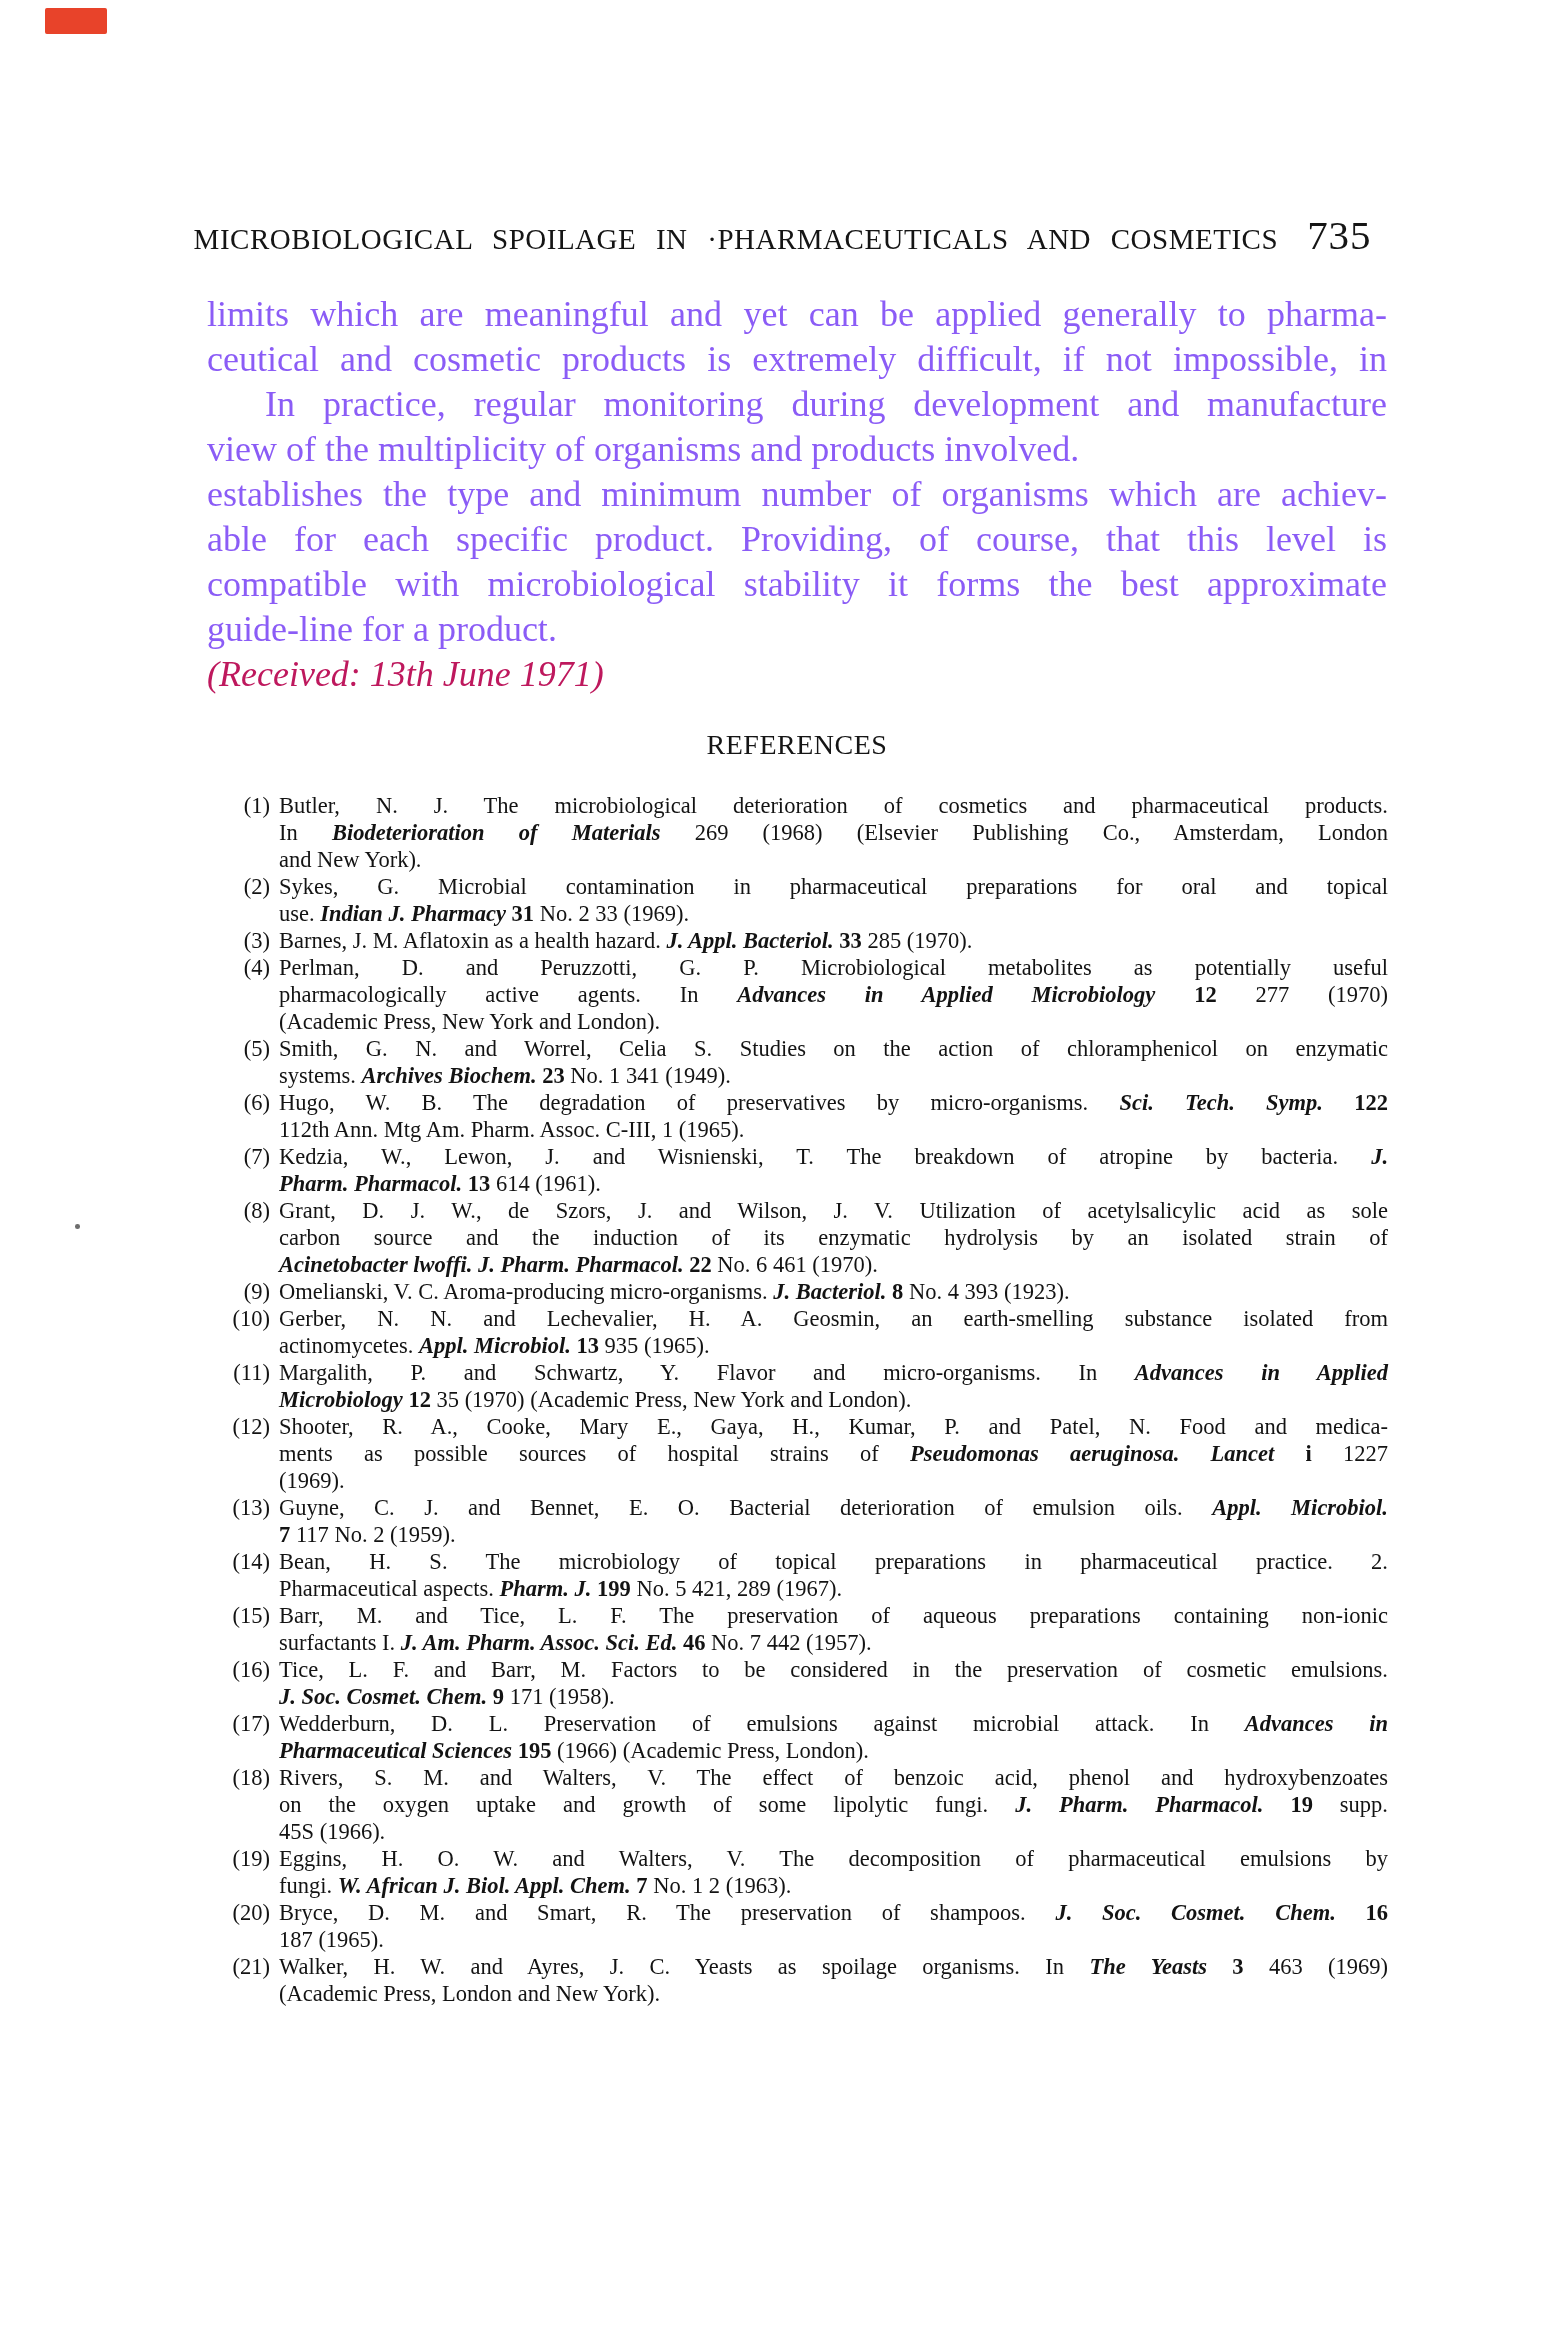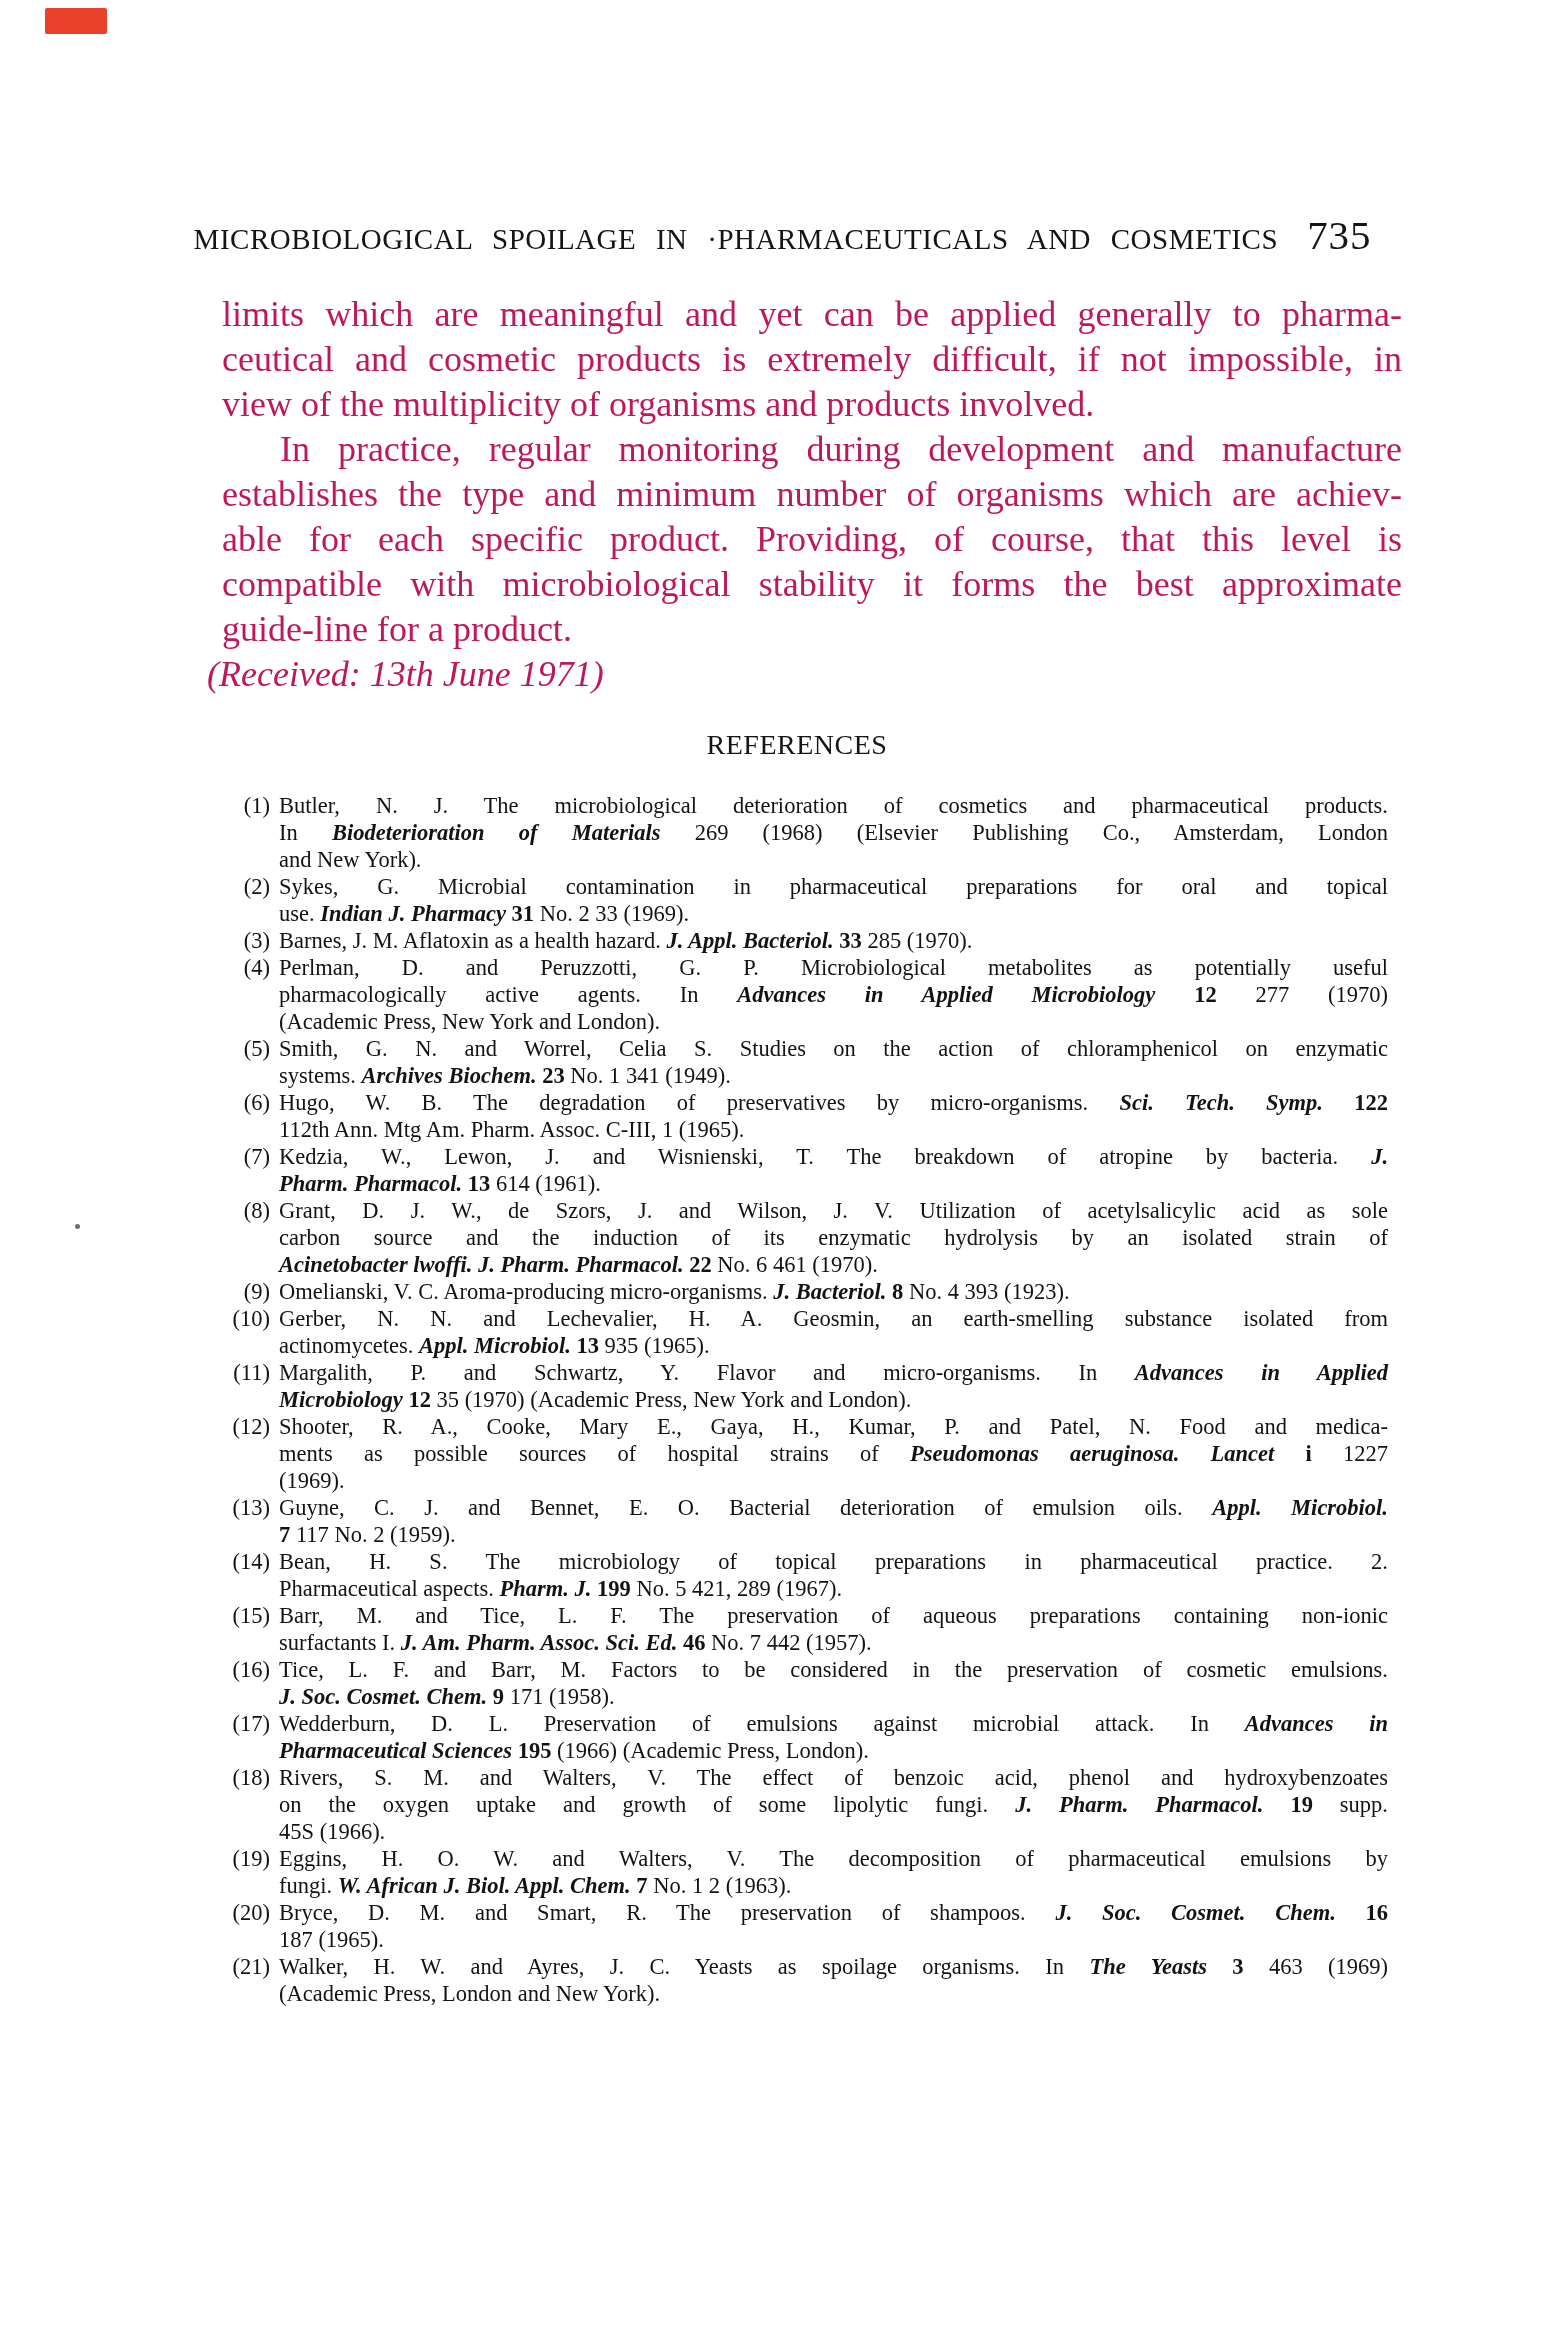--- a/index.html
+++ b/index.html
@@ -12,21 +12,21 @@
   .scan-mark {
     position:absolute; left:45px; top:7.5px; width:62px; height:26px;
     background:#e8432a; border-radius:1.9px;
   }
   .running-head {
     position:absolute; left:178px; top:211px; width:1209px;
     text-align:center; white-space:nowrap;
     font-size:29px; letter-spacing:0.5px; word-spacing:12px; color:#151515;
   }
   .head-page { font-size:41px; margin-left:9.4px; word-spacing:0; letter-spacing:0.9px;text-align:center; }
-  .body-text { position:absolute; left:222px; top:292px; width:1180px; font-size:36px; color:#be185d; }
+  .body-text { position:absolute; left:207px; top:292px; width:1180px; font-size:36px; color:#8b5cf6; }
   .bline { height:45px; line-height:45px; text-align:justify; text-align-last:justify; white-space:normal; }
   .bline.last { text-align:left; text-align-last:left; }
   .bline.indent { text-indent:58px; }
   .received {
     position:absolute; left:207px; top:653px; width:1180px;
     text-align:left; font-style:italic; font-size:36px; color:#be185d;
   }
   .ref-heading {
     position:absolute; left:207px; top:729px; width:1180px; text-align:center;
     font-weight:normal; font-size:28px; letter-spacing:0.5px; color:#151515;
@@ -50,22 +50,22 @@
   <div class="scan-mark" style="background: rgb(232, 67, 42);"></div>
 
   <header class="running-head">
     <span class="head-title">MICROBIOLOGICAL SPOILAGE IN ·PHARMACEUTICALS AND COSMETICS</span>
     <span class="head-page">735</span>
   </header>
 
   <section class="body-text" id="body-paragraphs">
       <div class="bline">limits which are meaningful and yet can be applied generally to pharma-</div>
       <div class="bline">ceutical and cosmetic products is extremely difficult, if not impossible, in</div>
+      <div class="bline indent">In practice, regular monitoring during development and manufacture</div>
       <div class="bline last">view of the multiplicity of organisms and products involved.</div>
-      <div class="bline indent">In practice, regular monitoring during development and manufacture</div>
       <div class="bline">establishes the type and minimum number of organisms which are achiev-</div>
       <div class="bline">able for each specific product. Providing, of course, that this level is</div>
       <div class="bline">compatible with microbiological stability it forms the best approximate</div>
       <div class="bline last">guide-line for a product.</div>
     </section>
 
   <div class="received">(Received: 13th June 1971)</div>
 
   <h2 class="ref-heading">REFERENCES</h2>
 

